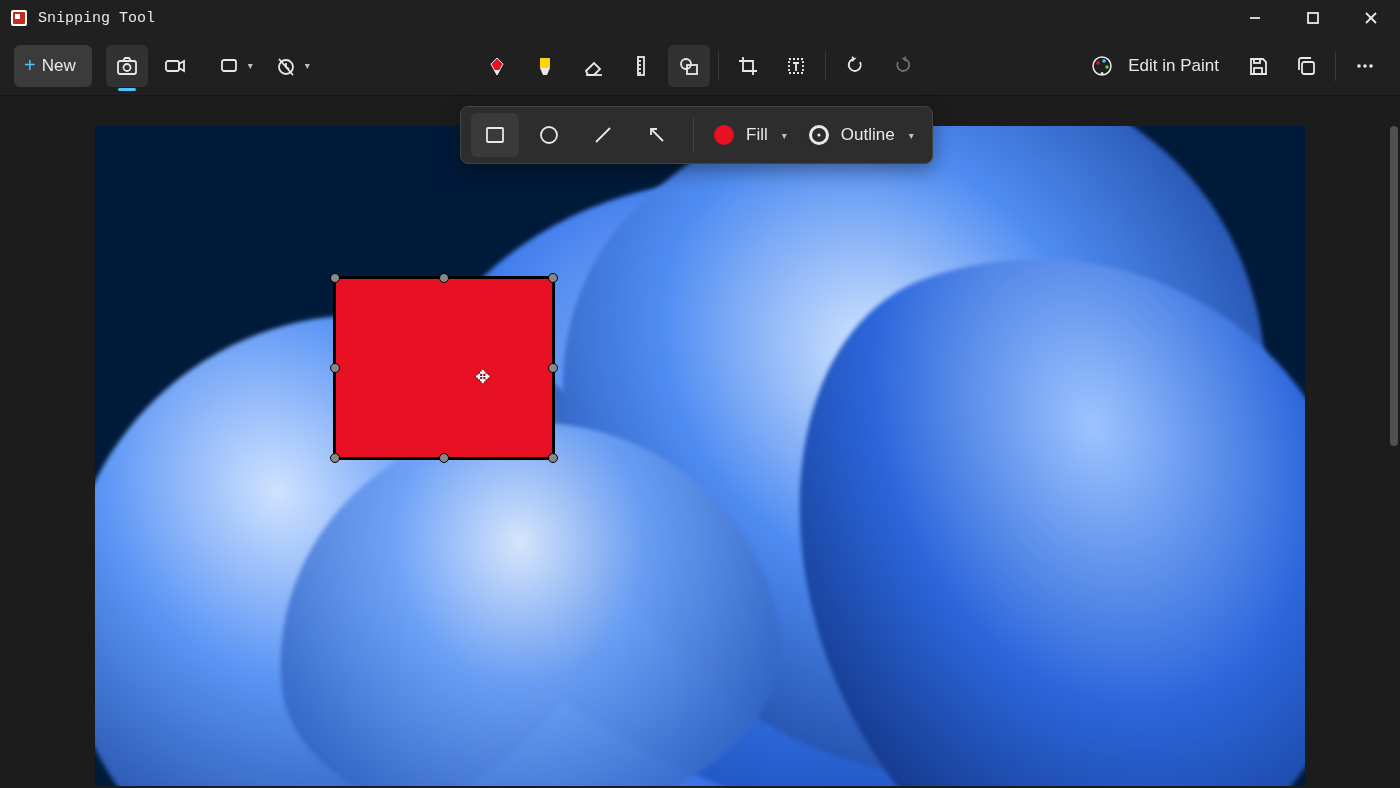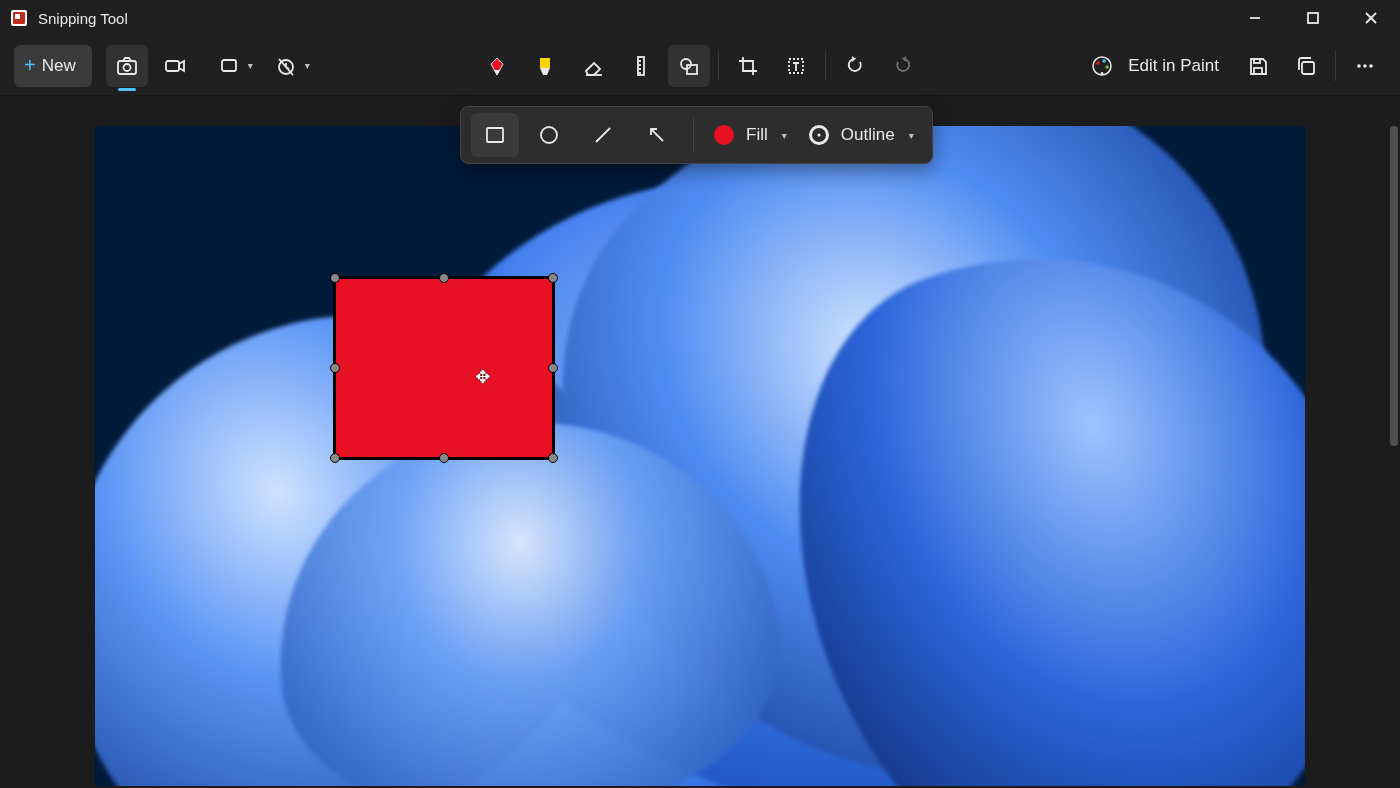--- a/index.html
+++ b/index.html
@@ -2,21 +2,21 @@
 <html><head>
 <meta charset="utf-8">
 <style>
   * { box-sizing: border-box; }
   html, body { margin: 0; padding: 0; width: 1400px; height: 788px; background: #1c1c1c; font-family: "Segoe UI", sans-serif; color: #e8e8e8; overflow: hidden; }
 
   
   .titlebar { height: 36px; display: flex; align-items: center; justify-content: space-between; padding: 0 0 0 10px; background: #202020; }
   .titlebar-left { display: flex; align-items: center; gap: 10px; }
   .app-icon { width: 18px; height: 18px; }
-  .app-title { font-size: 15px; }
+  .app-title { font-size: 15px; font-family: Liberation Mono, monospace; }
   .win-btns { display: flex; }
   .win-btn { width: 58px; height: 36px; display: flex; align-items: center; justify-content: center; cursor: pointer; }
 
   
   .toolbar { height: 60px; display: flex; align-items: center; padding: 0 14px; background: #202020; border-bottom: 1px solid rgba(0,0,0,0.3); }
   .toolbar .group { display: flex; align-items: center; gap: 6px; }
   .btn { height: 42px; min-width: 42px; border-radius: 6px; display: flex; align-items: center; justify-content: center; gap: 6px; cursor: pointer; padding: 0 8px; }
   .btn.selected { background: #323232; }
   .btn.new { background: #3b3b3b; padding: 0 16px 0 10px; }
   .new-plus { color: #4cc2ff; font-size: 20px; }

